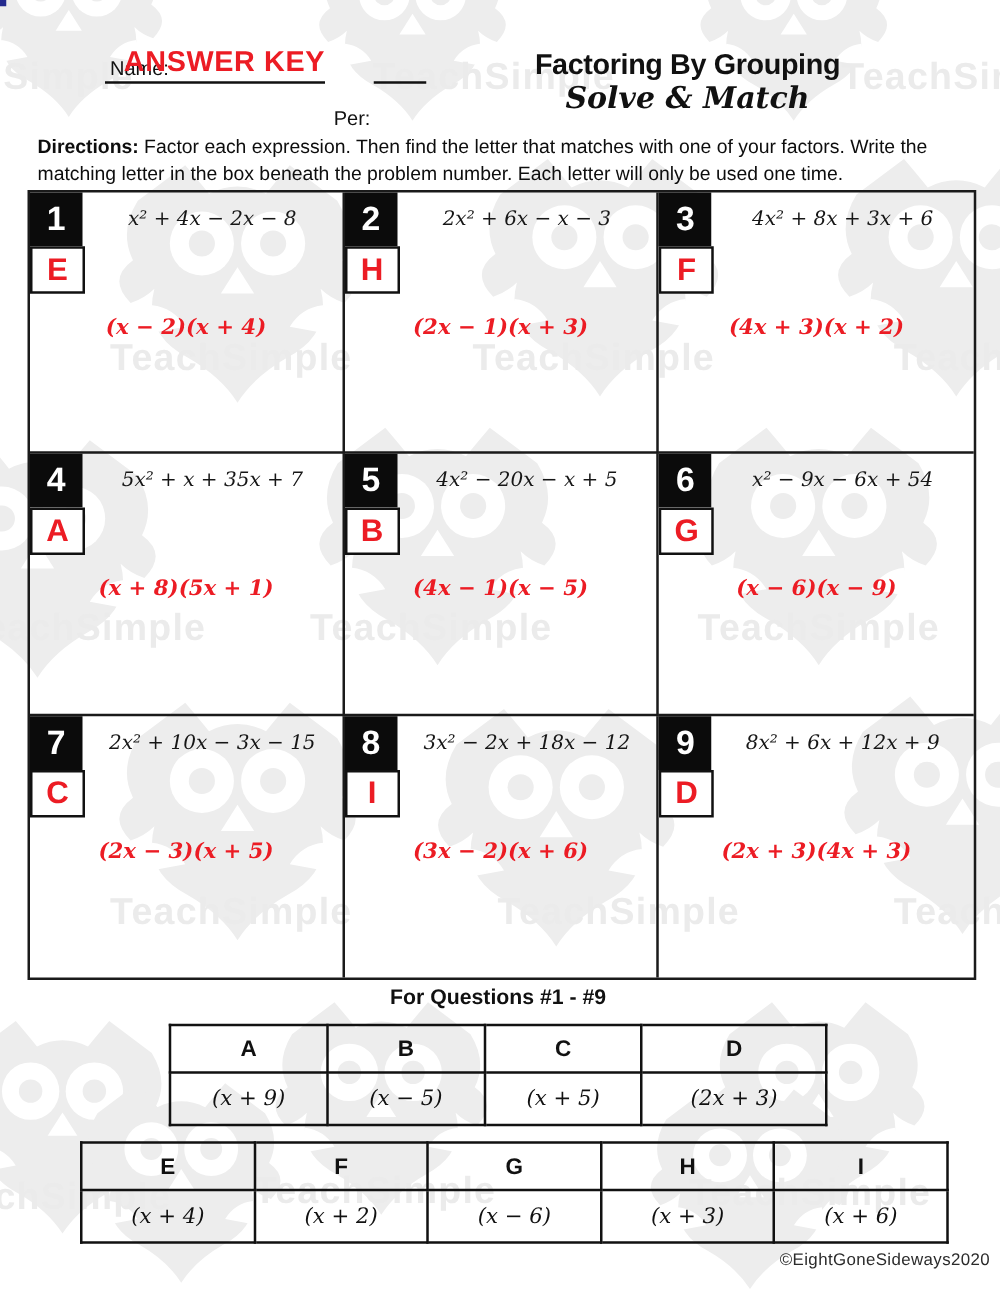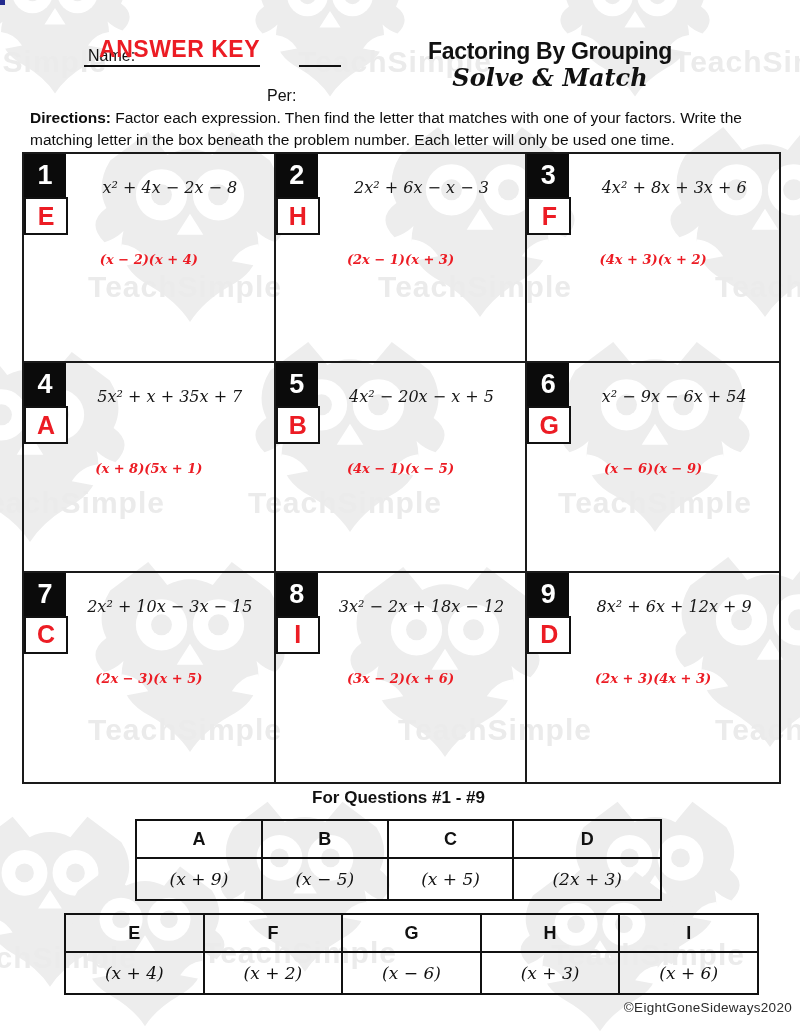--- a/index.html
+++ b/index.html
@@ -57,27 +57,27 @@
     background:#0b0b0b; color:#fff; font-weight:bold; font-size:27px;
     display:flex; align-items:center; justify-content:center;
   }
   .letterbox{
     position:absolute; left:0; top:43px; width:40px; height:34px;
     background:#fff; border:2px solid #111;
     color:#ec1c24; font-weight:bold; font-size:25px;
     display:flex; align-items:center; justify-content:center;
   }
   .expr{
-    position:absolute; left:46px; right:4px; top:24px; text-align:center;
+    position:absolute; left:46px; right:4px; top:11px; text-align:center;
     font-family:"DejaVu Serif", serif; font-style:italic; font-size:16px; color:#161616;
   }
   .ans{
     position:absolute; left:0; right:0; top:98px; text-align:center;
     font-family:"DejaVu Serif", serif; font-style:italic; font-weight:bold;
-    font-size:13px; color:#ec1c24;
+    font-size:17px; color:#ec1c24;
   }
   
   .tbl-heading{
     position:absolute; left:135px; top:788px; width:527px; text-align:center;
     font-size:17px; font-weight:bold;
   }
   table.anstable{border-collapse:collapse; position:absolute; background:transparent;}
   table.t1{left:135px; top:819px; width:527px;}
   table.t2{left:64px; top:913px; width:695px;}
   .anstable th, .anstable td{border:2px solid #111; text-align:center;}

